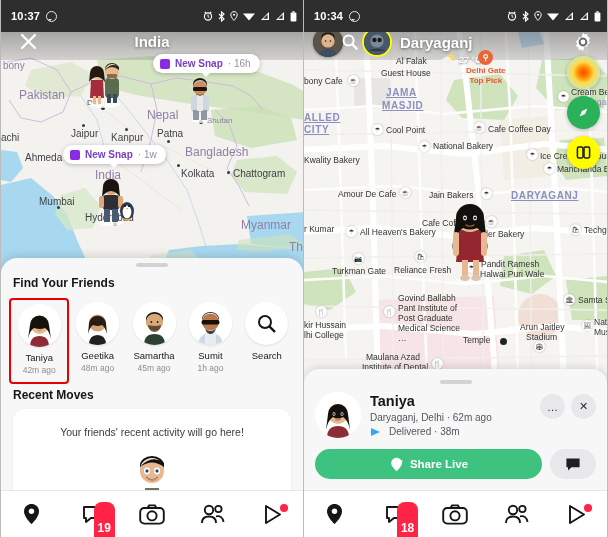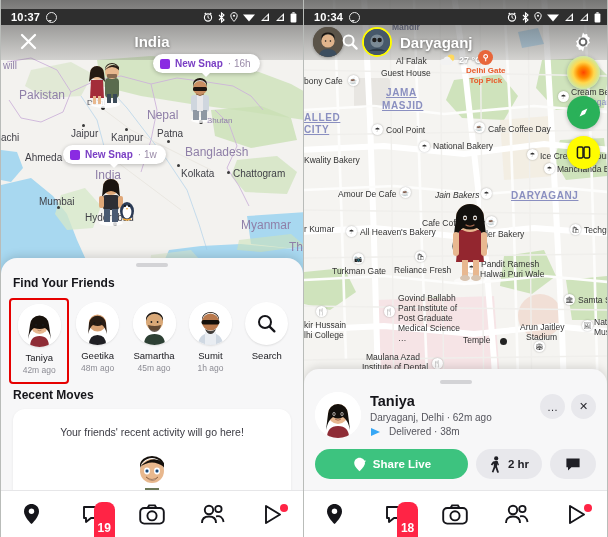--- a/index.html
+++ b/index.html
@@ -16,21 +16,21 @@
     overflow: hidden;
     background: #eef0ee;
     border: 1px solid #b9bcb9;
     border-top: none; border-bottom: none;
   }
   .phone.left { border-left: 1px solid #b9bcb9; border-right: 1px solid #b9bcb9;}
   .phone.right { border-left: none; border-right: 1px solid #b9bcb9;}
 
   
   .statusbar {
-    position: absolute; top: 9px; left: 0; right: 0; height: 16px;
+    position: absolute; top: 0; left: 0; right: 0; height: 32px;
     background: #2e2e2e; color: #fff;
     display: flex; align-items: center;
     padding: 0 6px 0 10px; z-index: 60;
     font-size: 11px; font-weight: bold;
   }
   .sb-time { letter-spacing: .2px; }
   .sb-wa {
     margin-left: 6px; width: 11px; height: 11px; border-radius: 50%;
     border: 1.4px solid #e8e8e8; position: relative;
   }
@@ -300,21 +300,21 @@
           <path d="M106 86 L126 108 L146 134 L166 160 L186 190 L198 224 L206 250"></path>
           <path d="M80 96 L96 120 L104 150"></path>
         </g>
 
         <g stroke="#e2ded6" stroke-width=".7" fill="none" opacity=".8">
           <path d="M90 100 L130 130 L170 150 L210 170"></path>
           <path d="M100 150 L140 180 L180 210"></path>
         </g>
       </svg>
 
-      <div class="mlabel" style="left:2px;top:60px;color:#8f7fa8;">will</div>
+      <div class="mlabel" style="left:2px;top:60px;color:#8f7fa8;">bony</div>
       <div class="mlabel country" style="left:18px;top:88px;font-weight:normal;">Pakistan</div>
       <div class="mlabel" style="left:0px;top:132px;">achi</div>
       <div class="mlabel" style="left:70px;top:128px;">Jaipur</div>
       <div class="mdot" style="left:81px;top:124px;"></div>
       <div class="mlabel" style="left:110px;top:132px;">Kanpur</div>
       <div class="mdot" style="left:124px;top:128px;"></div>
       <div class="mlabel" style="left:156px;top:128px;">Patna</div>
       <div class="mdot" style="left:166px;top:140px;"></div>
       <div class="mlabel country" style="left:146px;top:108px;">Nepal</div>
       <div class="mlabel small" style="left:206px;top:116px;color:#8f7fa8;">Bhutan</div>
@@ -650,21 +650,21 @@
       <div class="dlabel" style="left:0px;top:155px;">Kwality Bakery</div>
       <div class="poi" style="left:223px;top:149px;">☂</div>
       <div class="dlabel" style="left:236px;top:151px;">Ice Cream Parlour</div>
       <div class="poi" style="left:240px;top:163px;">☂</div>
       <div class="dlabel" style="left:253px;top:164px;">Manchanda B</div>
       <div class="poi" style="left:254px;top:91px;">☂</div>
       <div class="dlabel" style="left:267px;top:87px;">Cream Bel</div>
       <div class="dlabel" style="left:270px;top:97px;color:#8a8fc0;">Daryaganj</div>
       <div class="dlabel" style="left:34px;top:189px;">Amour De Cafe</div>
       <div class="poi" style="left:96px;top:187px;">☕</div>
-      <div class="dlabel" style="left:131px;top:190px;font-style:italic;">Jain Bakers</div>
+      <div class="dlabel" style="left:125px;top:190px;">Jain Bakers</div>
       <div class="poi" style="left:177px;top:188px;">☂</div>
       <div class="dlabel area" style="left:207px;top:190px;">DARYAGANJ</div>
       <div class="dlabel" style="left:118px;top:218px;">Cafe Coffee Day</div>
       <div class="poi" style="left:182px;top:216px;">☕</div>
       <div class="poi" style="left:266px;top:224px;">🛍</div>
       <div class="dlabel" style="left:280px;top:225px;">Techge</div>
       <div class="dlabel" style="left:0px;top:224px;">r Kumar</div>
       <div class="poi" style="left:42px;top:226px;">☂</div>
       <div class="dlabel" style="left:56px;top:227px;">All Heaven's Bakery</div>
       <div class="dlabel" style="left:158px;top:229px;">Sikander Bakery</div>
@@ -848,27 +848,20 @@
         </div>
       </div>
       <div class="fc-bottom">
         <div class="share-live">
           <svg width="15" height="15" viewBox="0 0 15 15">
             <path d="M7.5 .8C4.6 .8 2.2 3.2 2.2 6.1c0 4 5.3 8.1 5.3 8.1s5.3 -4.1 5.3 -8.1C12.8 3.2 10.4 .8 7.5 .8z" fill="#fff"></path>
             <path d="M10.6 1.4 l1.4 2.2 l2.2 .2 l-1.8 1.6 l.6 2.2 l-2.4 -1.1 l-2 1.3 l.4 -2.3 l-1.6 -1.6 l2.2 -.4 Z" fill="#fff"></path>
           </svg>
           <span>Share Live</span>
         </div>
-        <div class="walk-pill">
-          <svg width="13" height="17" viewBox="0 0 13 17">
-            <circle cx="7.2" cy="2.4" r="2.1" fill="#1f1f25"></circle>
-            <path d="M6.6 5 L8.6 5 L10 9 L8.6 9.4 L8 7.6 L8 10.4 L10 16.4 L8.2 16.8 L6.4 11.6 L4.4 16.6 L2.8 16 L4.8 10.6 L4.8 7.4 L3.2 9.6 L1.8 8.6 L4 5.4 Z" fill="#1f1f25"></path>
-          </svg>
-          <span>2 hr</span>
-        </div>
         <div class="chat-pill">
           <svg width="16" height="15" viewBox="0 0 16 15">
               <path d="M1.4 1.6 h13.2 v8.6 h-8.2 l-3.4 3.2 v-3.2 h-1.6 z" fill="#1f1f25"></path>
             </svg>
         </div>
       </div>
     </div>
 
     <div class="navbar">
       <div class="nav-item">

